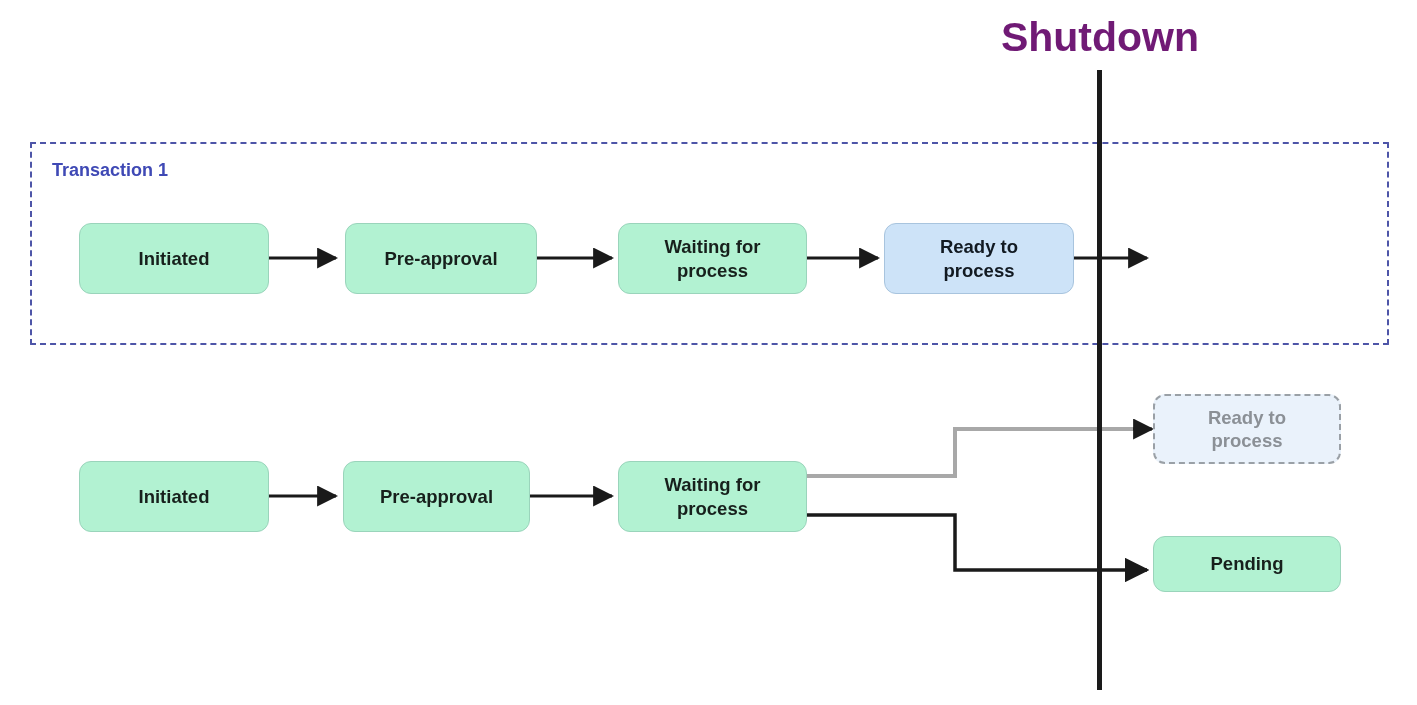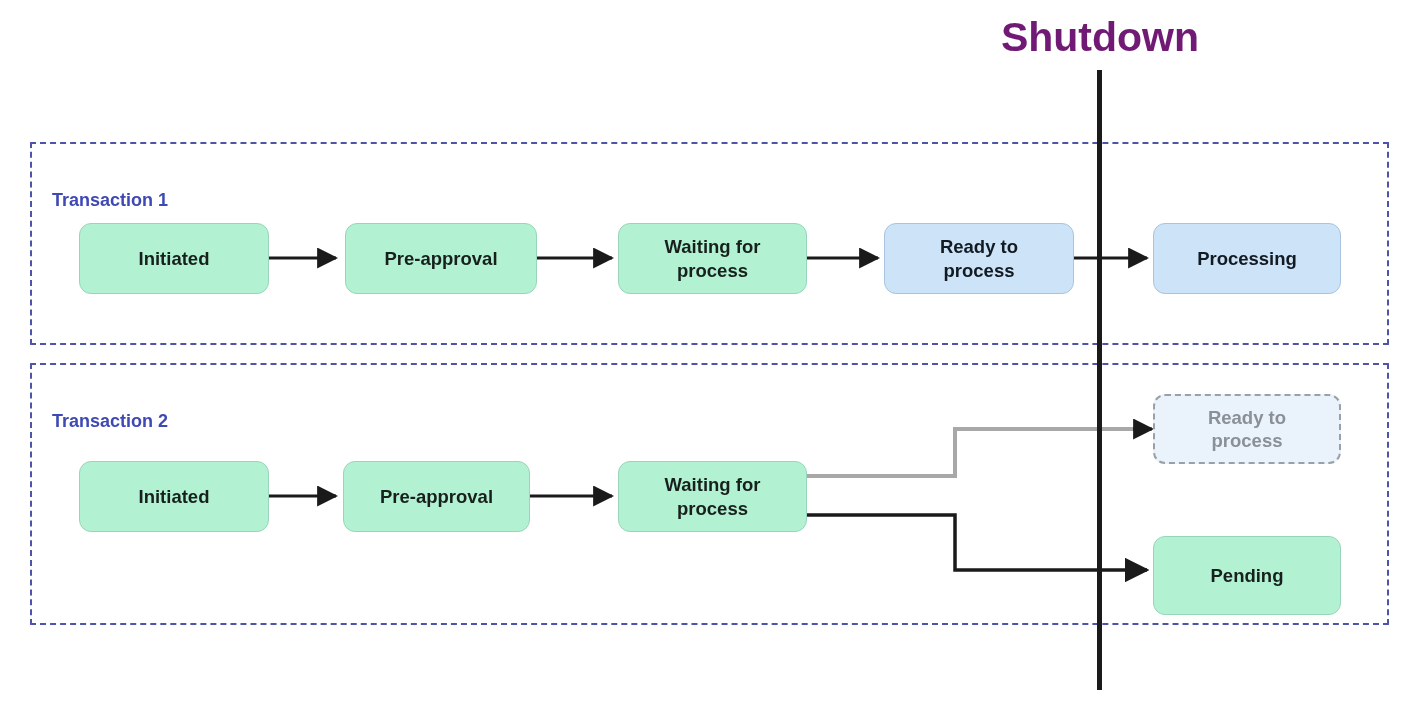--- a/index.html
+++ b/index.html
@@ -54,21 +54,20 @@
   #txn-2 { left: 30px; top: 363px; width: 1359px; height: 262px; }
 
   .txn-title {
     position: absolute;
     left: 20px;
     top: 16px;
     font-size: 18px;
     font-weight: bold;
     color: #3f49b5;
     white-space: nowrap;
-    margin-top: 30px;
   }
 
   
   .node {
     position: absolute;
     box-sizing: border-box;
     border-radius: 12px;
     display: flex;
     align-items: center;
     justify-content: center;
@@ -111,23 +110,20 @@
 <div id="canvas">
 
   <div id="shutdown-label">Shutdown</div>
 
   <div id="shutdown-line"></div>
 
   <div class="txn-container" id="txn-1">
     <div class="txn-title">Transaction 1</div>
   </div>
 
-  <div class="txn-container" id="txn-2">
-    <div class="txn-title">Transaction 2</div>
-  </div>
 
   <svg id="wires" viewBox="0 0 1417 705" xmlns="http://www.w3.org/2000/svg">
     <defs>
       <marker id="ah-black" viewBox="0 0 10 10" refX="9" refY="5" markerWidth="7" markerHeight="7" orient="auto-start-reverse">
         <path d="M 0 0 L 10 5 L 0 10 z" fill="#1a1a1a"></path>
       </marker>
       <marker id="ah-black2" viewBox="0 0 10 10" refX="9" refY="5" markerWidth="7" markerHeight="7" orient="auto-start-reverse">
         <path d="M 0 0 L 10 5 L 0 10 z" fill="#1a1a1a"></path>
       </marker>
     </defs>
@@ -161,39 +157,36 @@
   <div class="node node-green" style="left:618px; top:223px; width:189px; height:71px; flex-direction:column;">
     <span>Waiting for</span>
     <span>process</span>
   </div>
 
   <div class="node node-blue" style="left:884px; top:223px; width:190px; height:71px; flex-direction:column;">
     <span>Ready to</span>
     <span>process</span>
   </div>
 
-  <div class="node node-blue" style="left:1153px; top:223px; width:188px; height:71px;">
-    <span>Processing</span>
-  </div>
 
   <div class="node node-green" style="left:79px; top:461px; width:190px; height:71px;">
     <span>Initiated</span>
   </div>
 
   <div class="node node-green" style="left:343px; top:461px; width:187px; height:71px;">
     <span>Pre-approval</span>
   </div>
 
   <div class="node node-green" style="left:618px; top:461px; width:189px; height:71px; flex-direction:column;">
     <span>Waiting for</span>
     <span>process</span>
   </div>
 
   <div class="node node-ghost" style="left:1153px; top:394px; width:188px; height:70px; flex-direction:column;">
     <span>Ready to</span>
     <span>process</span>
   </div>
 
-  <div class="node node-green" style="left:1153px; top:536px; width:188px; height:79px;">
+  <div class="node node-green" style="left:1153px; top:536px; width:188px; height:56px;">
     <span>Pending</span>
   </div>
 
 </div>
 
 </body></html>

